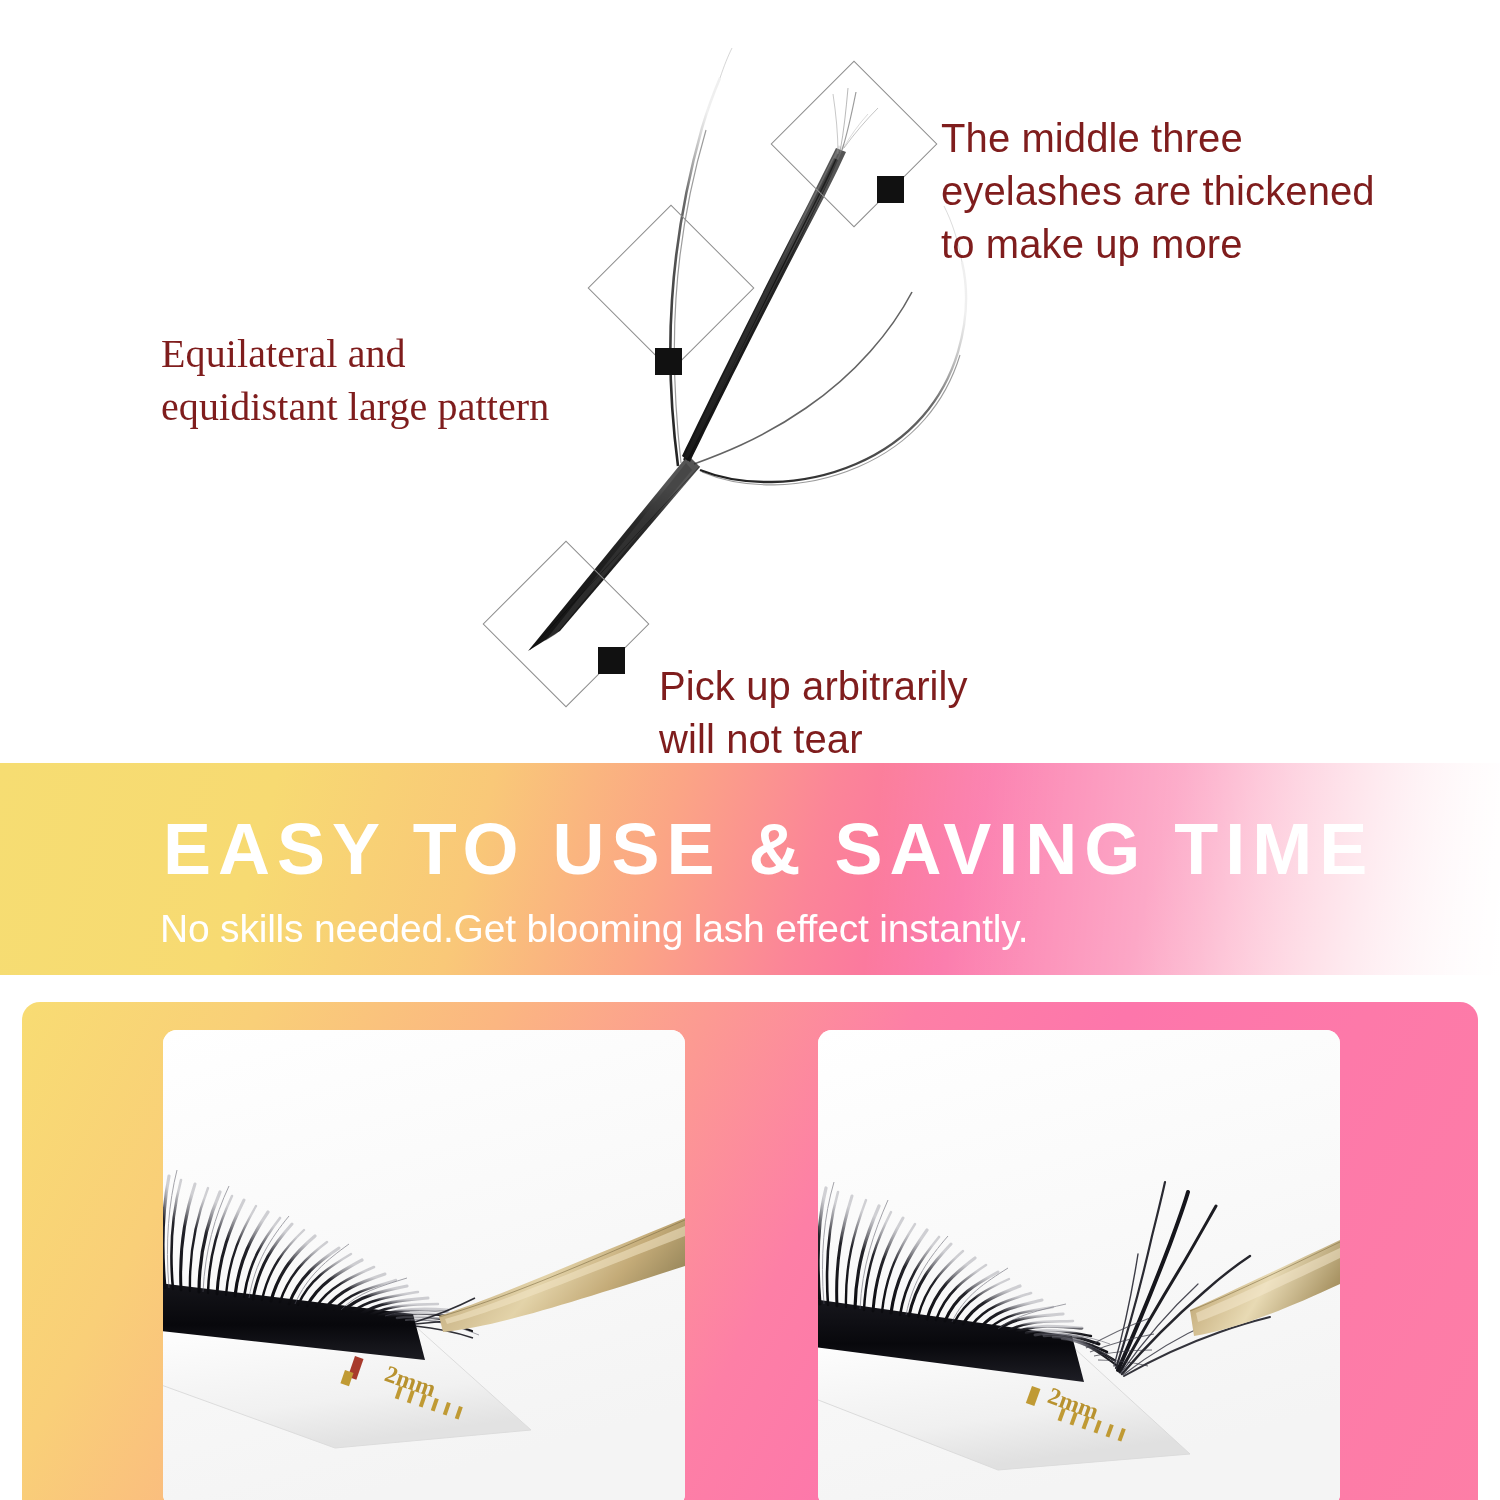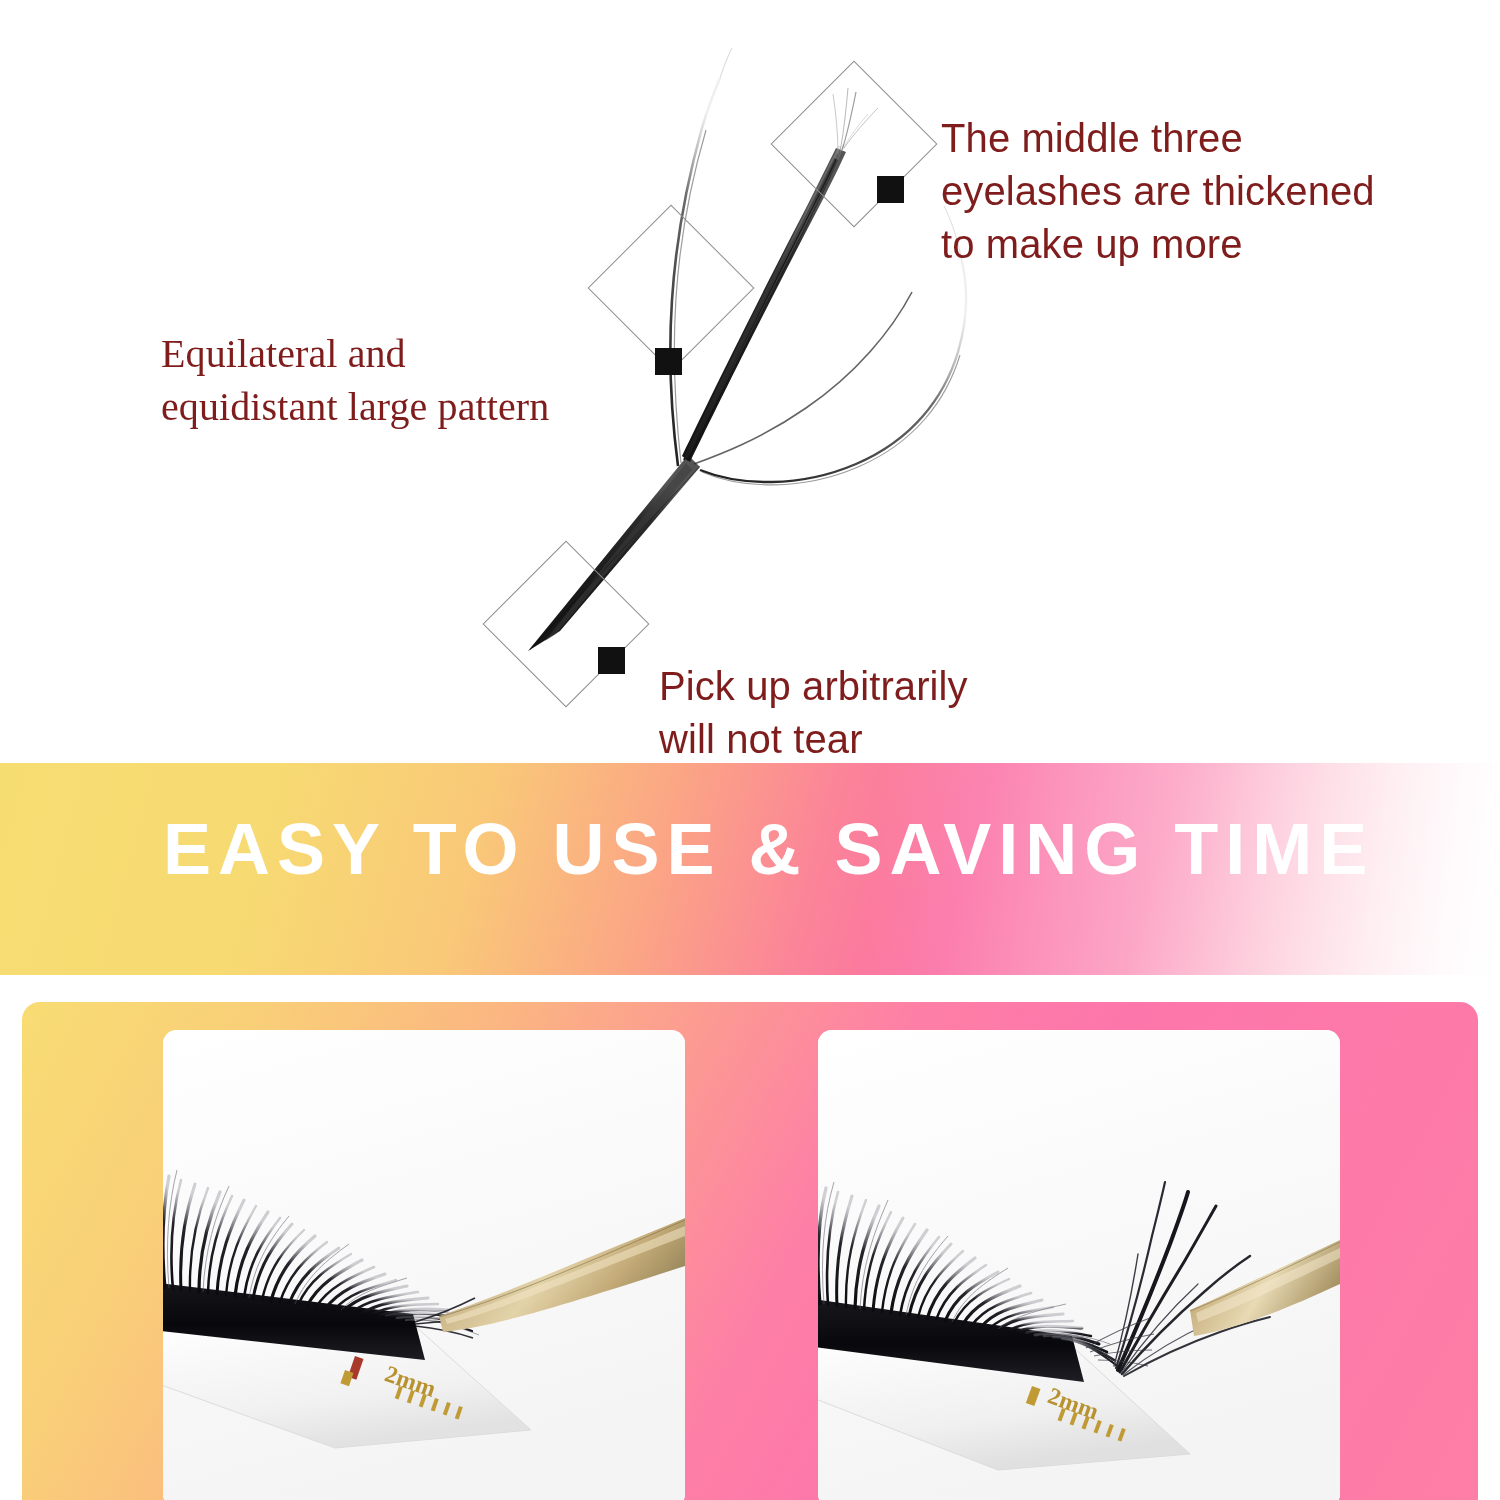--- a/index.html
+++ b/index.html
@@ -184,20 +184,21 @@
 
   <div class="callout-text" id="callout-left">Equilateral and
 equidistant large pattern</div>
 
   <div class="callout-text" id="callout-bottom">Pick up arbitrarily
 will not tear</div>
 </div>
 
 <div id="banner">
   <div id="banner-title">EASY TO USE &amp; SAVING TIME</div>
+  <div id="banner-subtitle">No skills needed.Get blooming lash effect instantly.</div>
 </div>
 
 <div id="bottom-panel">
 
   <div class="photo-card" id="photo-card-left">
     <svg class="photo-svg" viewBox="0 0 522 478" preserveAspectRatio="none">
       <defs>
         <linearGradient id="cardBgL" x1="0" y1="0" x2="0.3" y2="1">
           <stop offset="0%" stop-color="#ffffff"></stop>
           <stop offset="100%" stop-color="#f4f4f4"></stop>

